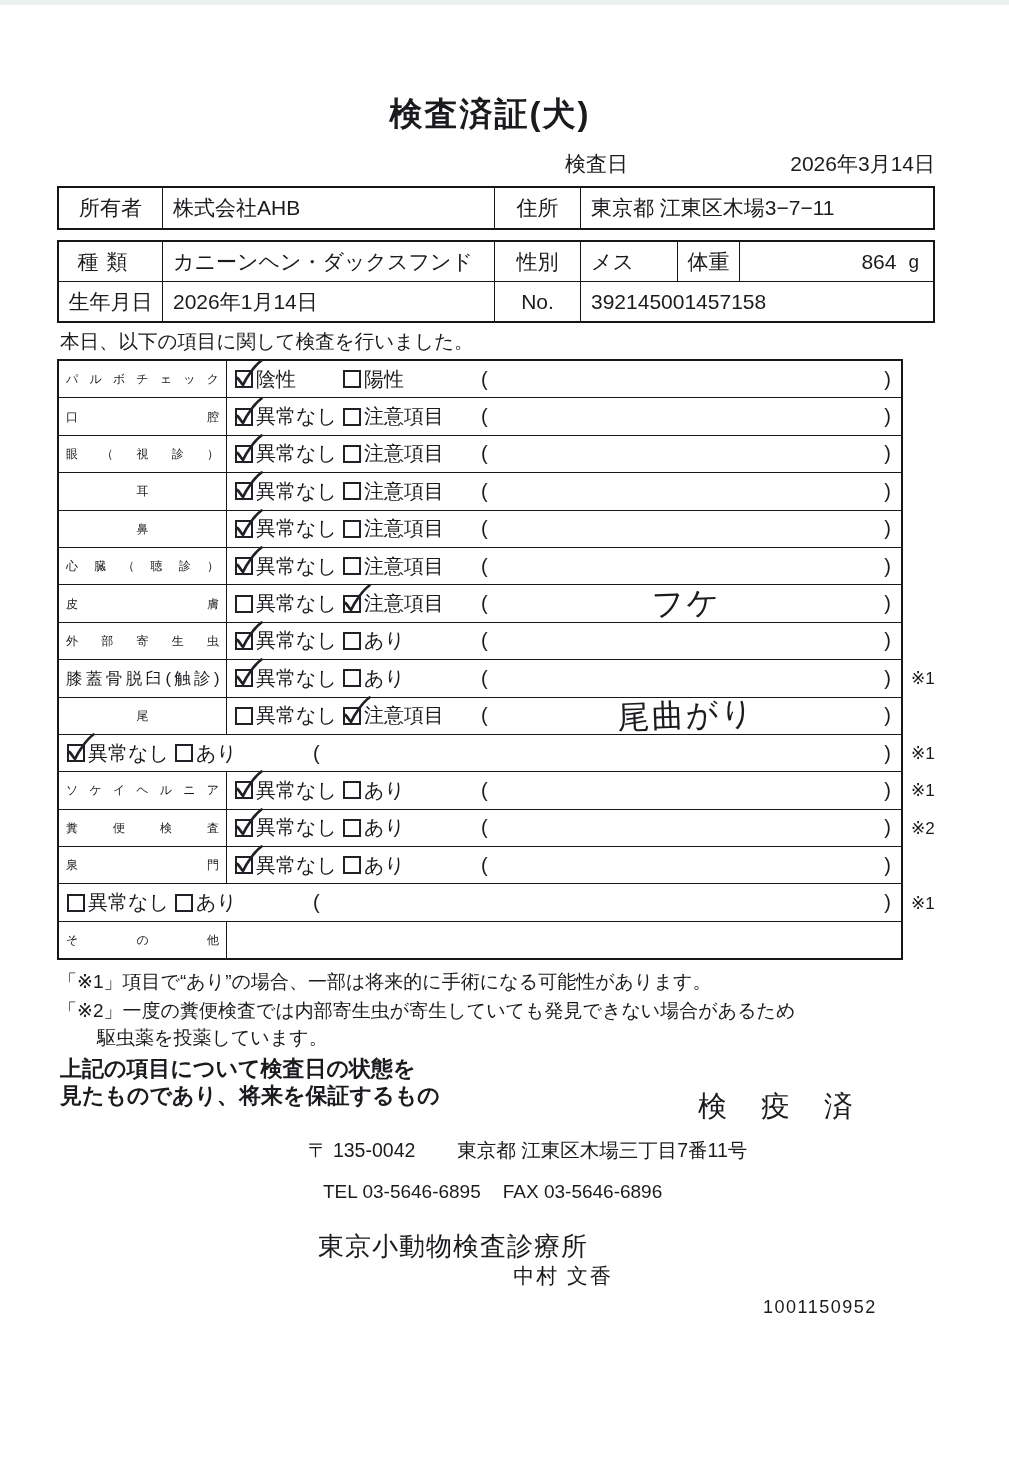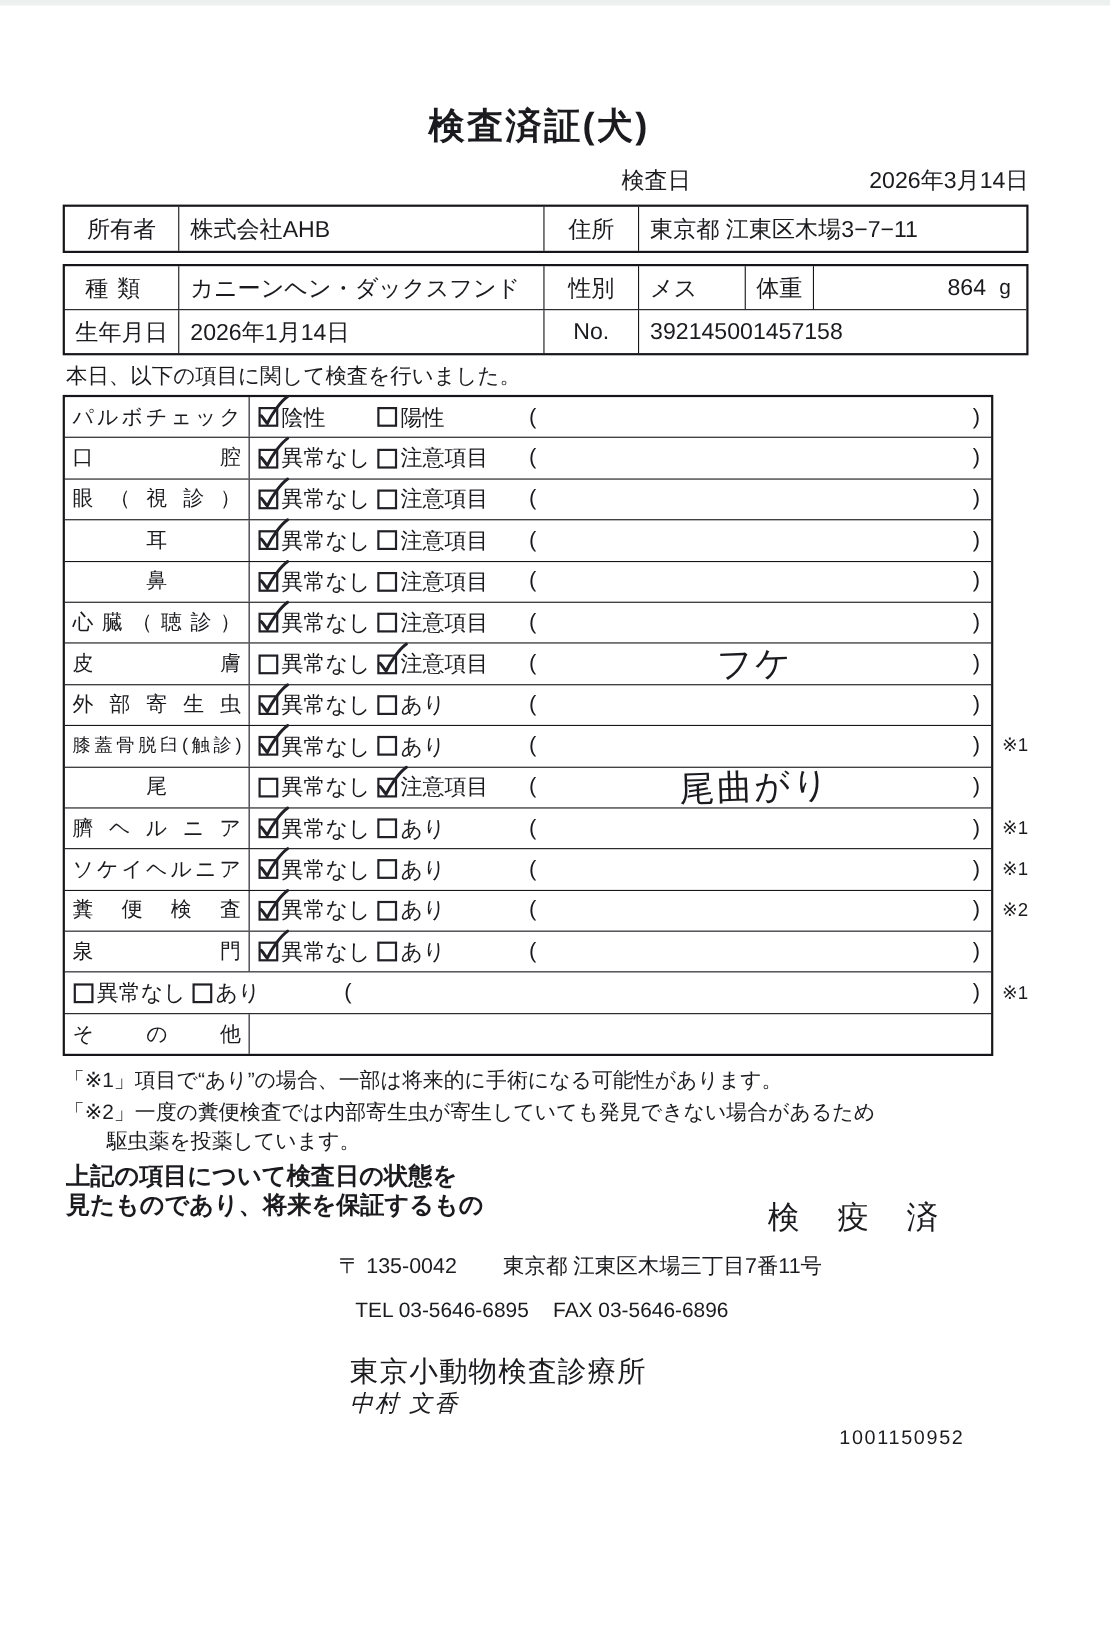--- a/index.html
+++ b/index.html
@@ -36,21 +36,21 @@
 
   .intro{top:328px;left:60px;font-size:19.5px;}
 
   
   .chk{top:359px;left:57px;width:846px;}
   .crow{display:flex;height:36.4px;border-top:1.6px solid #15151a;position:relative;
         align-items:stretch;}
   .crow:first-child{border-top:none;}
   .clabel{width:168px;border-right:1.8px solid #15151a;display:flex;align-items:center;
           padding:0 7px;box-sizing:border-box;flex:none;}
-  .jlabel{display:block;width:100%;font-size:19px;text-align:justify;text-align-last:justify;
+  .jlabel{display:block;width:100%;font-size:12px;text-align:justify;text-align-last:justify;
           line-height:1;}
   .crow.center .jlabel{text-align:center;text-align-last:center;}
   .crow.small .jlabel{font-size:16.5px;letter-spacing:-0.5px;}
   .ccontent{flex:1;display:flex;align-items:center;padding:0 10px 0 8px;font-size:20px;}
   .opt{display:flex;align-items:center;width:108px;flex:none;}
   .opt.second{width:138px;}
   .cb{width:14px;height:14px;border:2.2px solid #202026;position:relative;flex:none;
       margin-right:3px;box-sizing:content-box;background:#fff;}
   .cb svg{position:absolute;left:-3px;top:-13px;width:30px;height:31px;overflow:visible;display:none;}
   .cb.checked svg{display:block;}
@@ -65,21 +65,21 @@
   .fn1{top:969px;}
   .fn2{top:998px;}
   .fn3{top:1025px;left:97px;}
 
   .disc{top:1055px;left:60px;font-size:22px;font-weight:700;line-height:27px;}
   .stamp{top:1087px;left:698px;font-size:29px;letter-spacing:13px;font-weight:500;}
 
   .postal{top:1137px;left:308px;font-size:19.5px;display:flex;gap:42px;white-space:nowrap;}
   .telfax{top:1181px;left:323px;font-size:19px;display:flex;gap:22px;white-space:nowrap;}
   .clinic{top:1229px;left:318px;font-size:26px;font-weight:500;letter-spacing:1px;white-space:nowrap;}
-  .vet{top:1262px;left:318px;width:295px;text-align:left;font-size:21px;letter-spacing:2px;font-style:italic;}
+  .vet{top:1262px;left:318px;width:295px;text-align:right;font-size:21px;letter-spacing:2px;}
   .serial{top:1297px;left:763px;font-size:18px;letter-spacing:1.5px;}
 </style>
 </head>
 <body>
 
 <div class="abs scan-strip"></div>
 
 <div class="abs doc-title">検査済証(犬)</div>
 
 <div class="abs date-row">
@@ -381,23 +381,20 @@
       </span>
       <span class="paren">
         <span>(</span>
         <span class="remark hand">尾曲がり</span>
         <span>)</span>
       </span>
     </div>
 
   </div>
     <div class="crow">
-    <div class="clabel">
-      <span class="jlabel">臍ヘルニア</span>
-    </div>
     <div class="ccontent">
       <span class="opt first">
         <span class="cb checked">
           <svg viewBox="0 0 30 31">
             <path d="M3.5 19 C5.5 21 7.5 24.5 9 26 C13 17.5 21 6 27.5 1.5" fill="none" stroke="#202026" stroke-width="2.7" stroke-linecap="round"></path>
           </svg>
         </span>
         <span class="optlabel">異常なし</span>
       </span>
       <span class="opt second">

